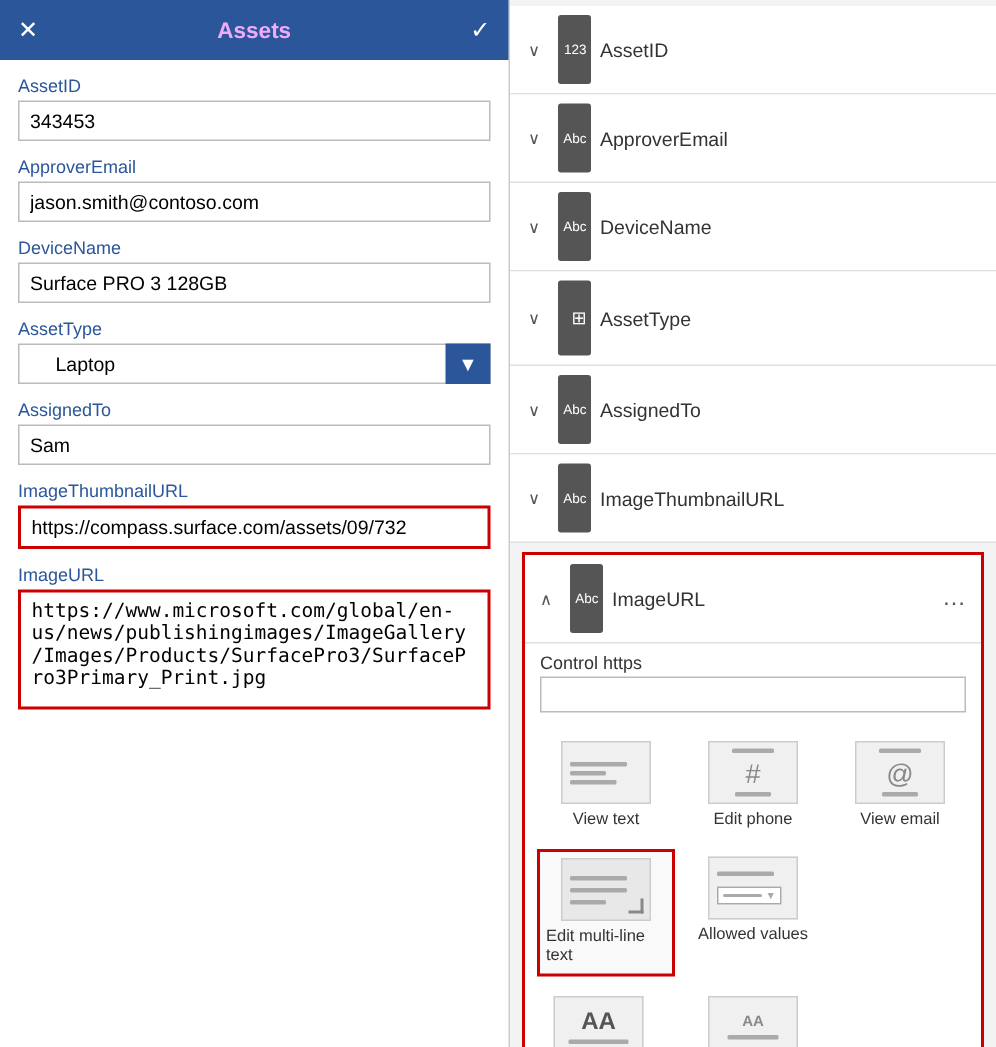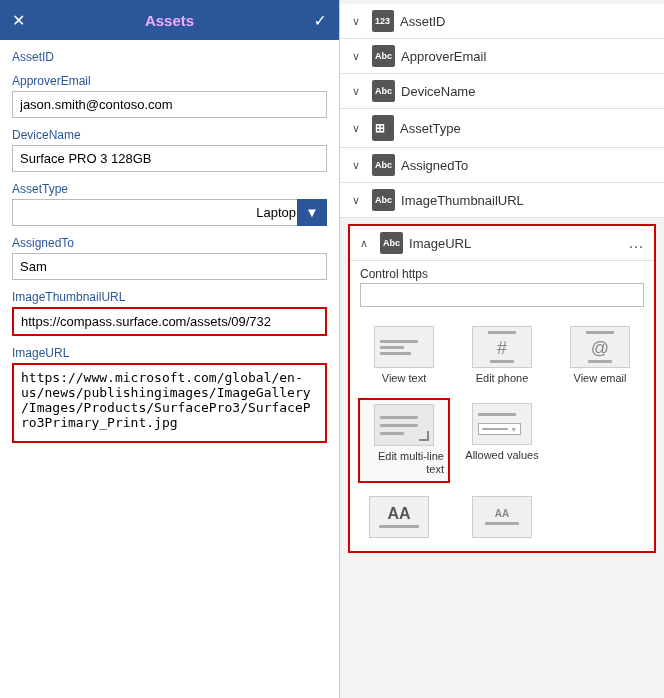--- a/index.html
+++ b/index.html
@@ -71,27 +71,26 @@
     }
 
     .field-select-wrapper {
       position: relative;
       width: 100%;
     }
 
     .field-select {
       width: 100%;
       border: 1px solid #bbb;
-      padding: 5px 30px 5px 0;
+      padding: 5px 30px 5px 24px;
       font-size: 13px;
       appearance: none;
       background: #fff;
       outline: none;
       cursor: pointer;
-      text-align: right;
     }
 
     .field-select-arrow {
       position: absolute;
       right: 0;
       top: 0;
       bottom: 0;
       width: 30px;
       background: #2b579a;
       display: flex;
@@ -136,25 +135,24 @@
     .rp-item-chevron {
       color: #555;
       font-size: 11px;
       width: 14px;
     }
 
     .rp-item-icon {
       background: #555;
       color: #fff;
       font-size: 9px;
-      padding: 6px 3px;
+      padding: 18px 3px;
       border-radius: 2px;
       min-width: 22px;
-      text-align: left;
-      font-weight: bold;
+      text-align: right;
     }
 
     .rp-item-icon.abc { background: #555; }
     .rp-item-icon.num { background: #555; }
     .rp-item-icon.grid { background: #555; }
 
     .rp-item-name {
       font-size: 13px;
       color: #333;
     }
@@ -315,21 +313,21 @@
     }
 
     .thumb-select-bar .micro-arrow {
       font-size: 7px;
       color: #aaa;
     }
 
     .control-label {
       font-size: 11px;
       color: #333;
-      text-align: right;
+      text-align: left;
       line-height: 1.2;
     }
 
     
     .control-bottom-grid {
       display: grid;
       grid-template-columns: repeat(3, 1fr);
       gap: 21px;
       padding: 0 8px 8px;
     }
@@ -367,20 +365,21 @@
   <div class="left-header">
     <span class="left-header-icon">✕</span>
     <span class="left-header-title">Assets</span>
     <span class="left-header-icon">✓</span>
   </div>
 
   <div class="left-body">
 
     <div class="field-group">
       <div class="field-label">AssetID</div>
+      <input class="field-input" type="text" value="343453" style="">
     </div>
 
     <div class="field-group">
       <div class="field-label">ApproverEmail</div>
       <input class="field-input" type="text" value="jason.smith@contoso.com" style="">
     </div>
 
     <div class="field-group">
       <div class="field-label">DeviceName</div>
       <input class="field-input" type="text" value="Surface PRO 3 128GB" style="">

